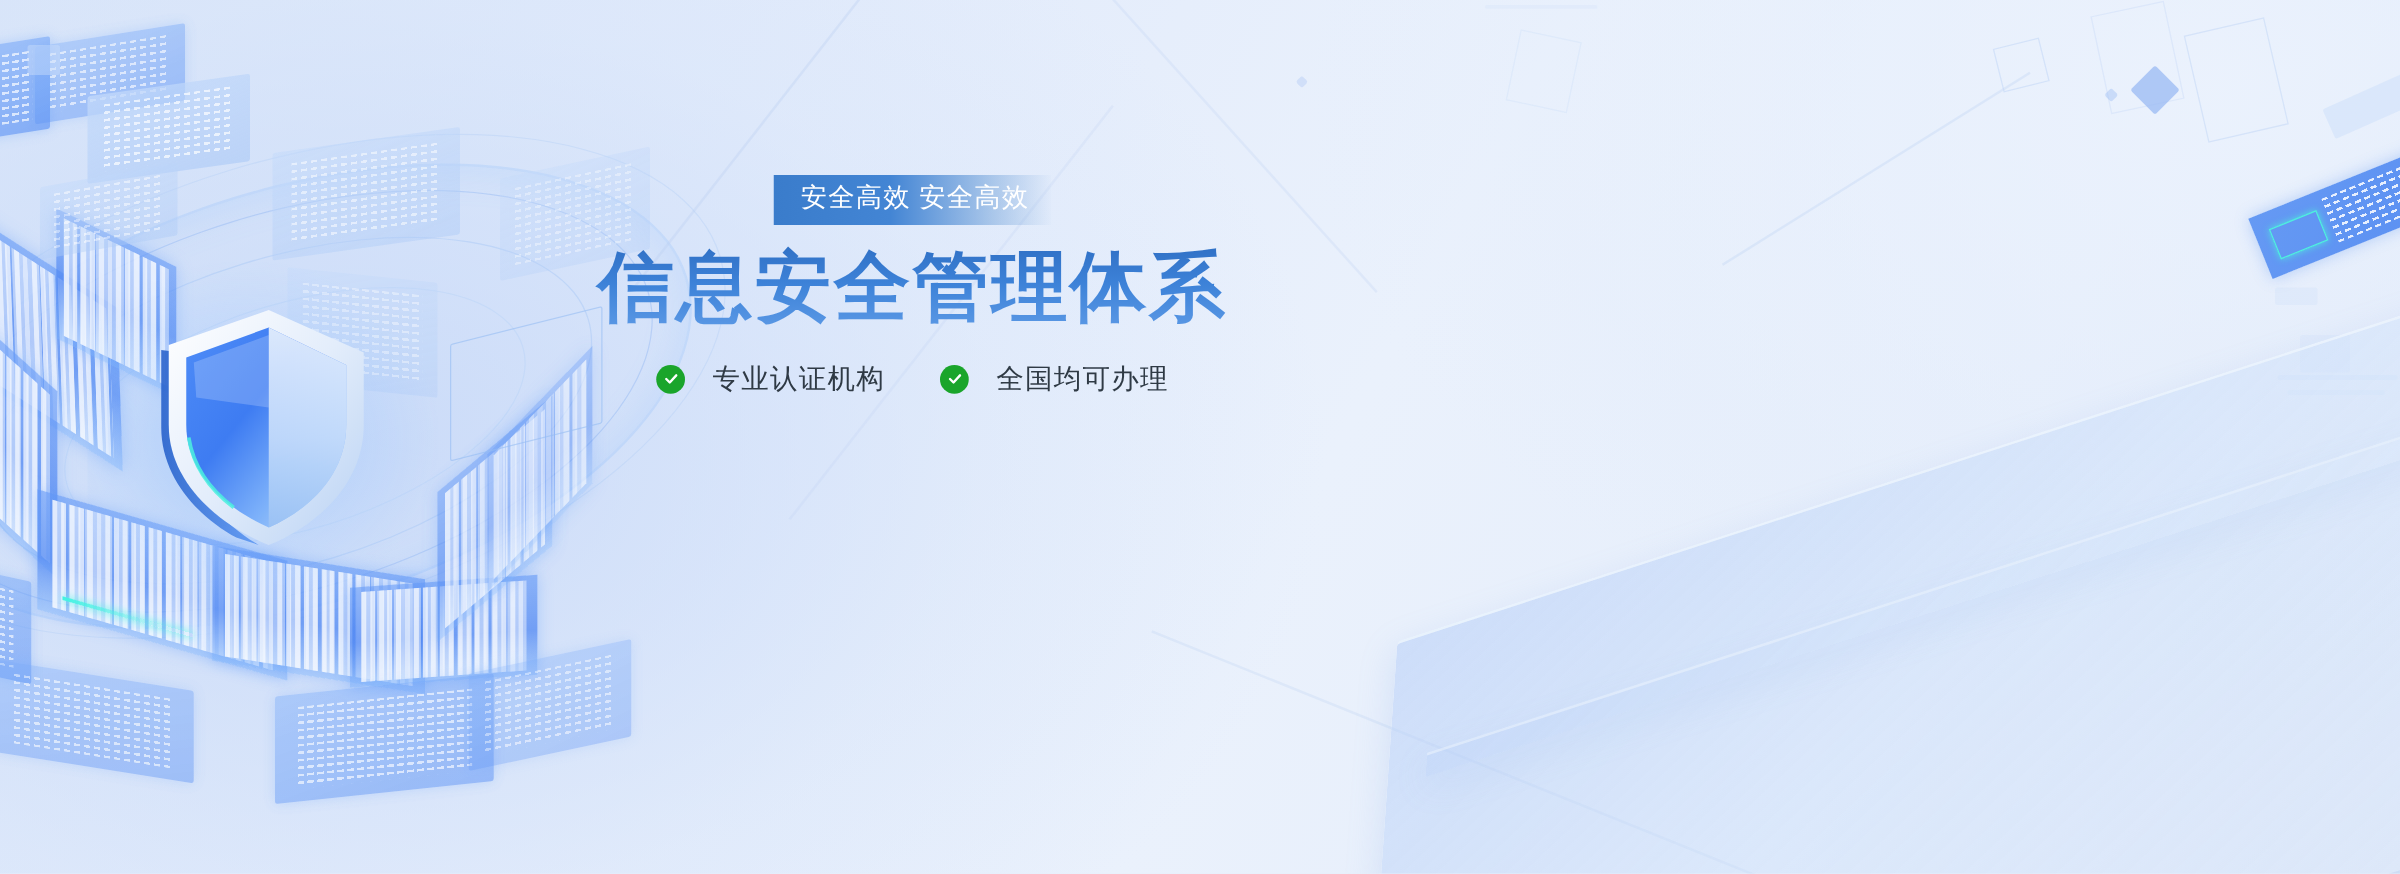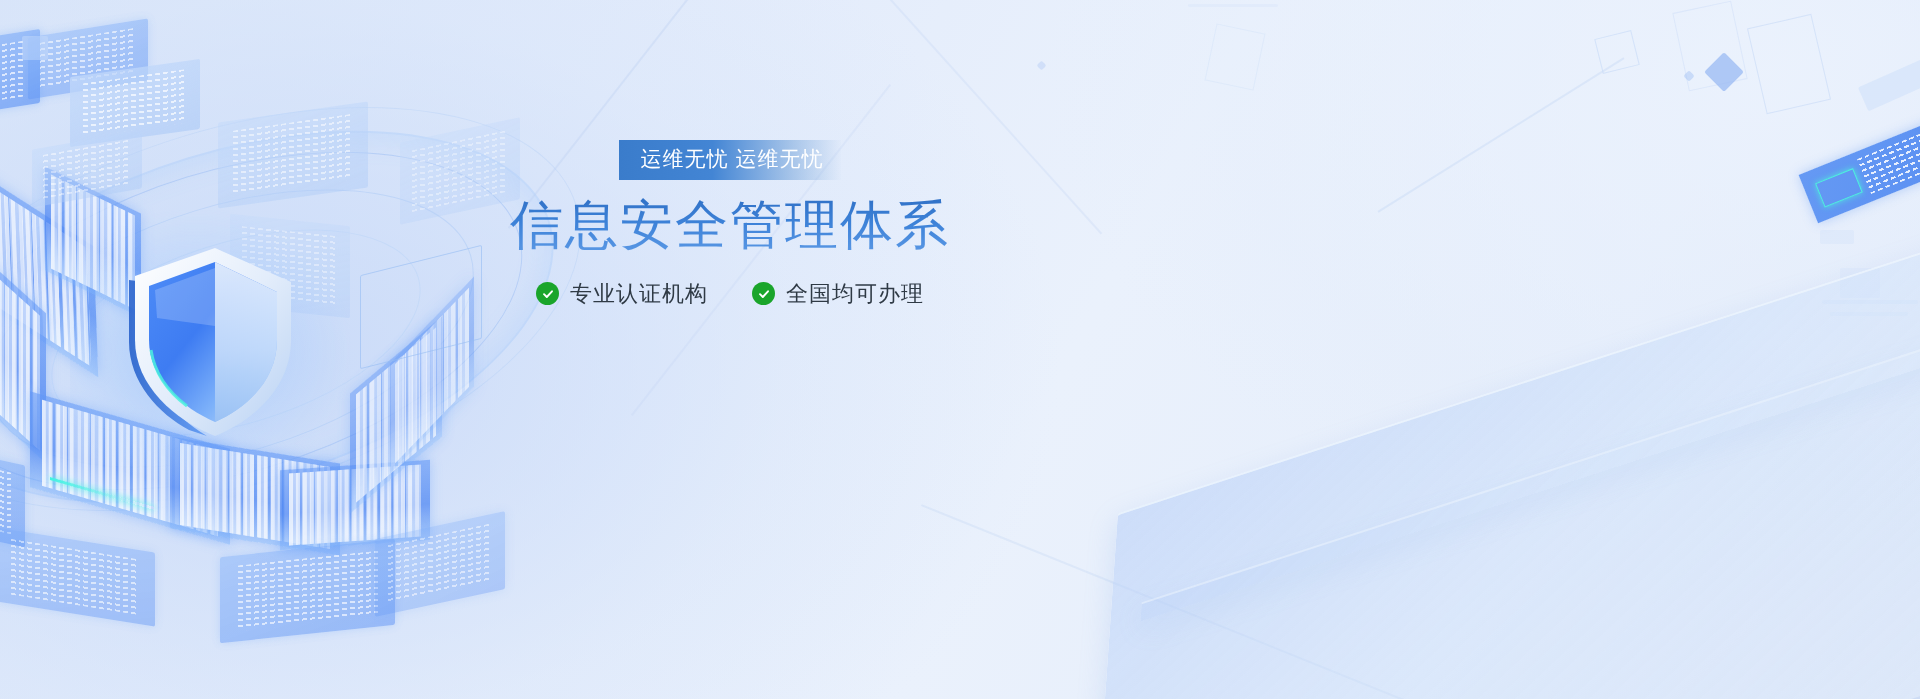--- a/index.html
+++ b/index.html
@@ -123,36 +123,36 @@
   }
   #badge{
     display:inline-block;position:relative;
     padding:6px 18px 8px 22px;
     font-size:21px;line-height:1.25;color:#ffffff;letter-spacing:1px;
     background:linear-gradient(90deg,#3a7ccb 0%,#4385d4 42%,rgba(120,166,219,0.55) 78%,rgba(186,210,238,0.05) 100%);
     white-space:nowrap;
   }
   h1.title{
     margin:14px 0 0 0;padding:0;
-    font-size:53px;line-height:1.18;font-weight:normal;letter-spacing:2px;
+    font-size:61px;line-height:1.18;font-weight:bold;letter-spacing:2px;
     background:linear-gradient(180deg,#2f6fc4 0%,#3d82d8 46%,#5d9ae6 100%);
     -webkit-background-clip:text;background-clip:text;
     -webkit-text-fill-color:transparent;color:transparent;
     white-space:nowrap;
   }
   h1.title.l2{
     margin-top:-2px;
     background:linear-gradient(180deg,#2b64b6 0%,#3674c9 45%,#538fdf 100%);
     -webkit-background-clip:text;background-clip:text;
     -webkit-text-fill-color:transparent;
   }
   #features{
     margin-top:22px;display:flex;justify-content:center;align-items:center;gap:44px;
   }
-  .feature{display:flex;align-items:center;gap:11px;}
+  .feature{display:flex;align-items:center;gap:22px;}
   .check-icon{
     width:23px;height:23px;border-radius:50%;
     background:#1aa52b;display:flex;align-items:center;justify-content:center;flex:0 0 auto;
   }
   .check-icon svg{display:block;}
   .feature-label{
     font-size:22px;color:#2f3a45;letter-spacing:1px;white-space:nowrap;
   }
 </style>
 </head>
@@ -286,21 +286,21 @@
   </div>
 
   <div class="glass-plane" style="left:1080px;top:390px;width:900px;height:420px;
               transform:rotate(-18deg) skewX(-22deg);border-radius:4px;"></div>
   <div class="glass-plane" style="left:1120px;top:470px;width:860px;height:16px;
               transform:rotate(-18deg) skewX(-22deg);opacity:.6;"></div>
 
   <div id="text-block">
 
     <div id="badge">
-      <span>运维无忧 运维无忧</span>
+      <span>安全高效 安全高效</span>
     </div>
 
     <h1 class="title l1">信息安全管理体系</h1>
 
     <div id="features">
 
       <div class="feature">
         <span class="check-icon">
           <svg width="14" height="14" viewBox="0 0 14 14" aria-hidden="true">
             <path d="M3 7.2 L5.8 10 L11 4.3" stroke="#ffffff" stroke-width="1.9" fill="none" stroke-linecap="round" stroke-linejoin="round"></path>

